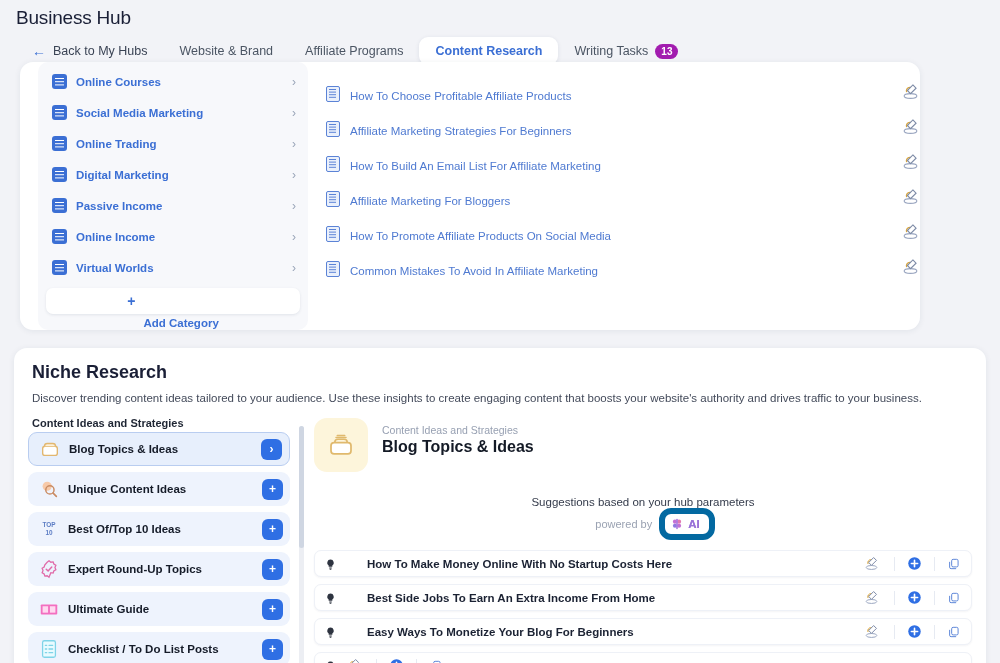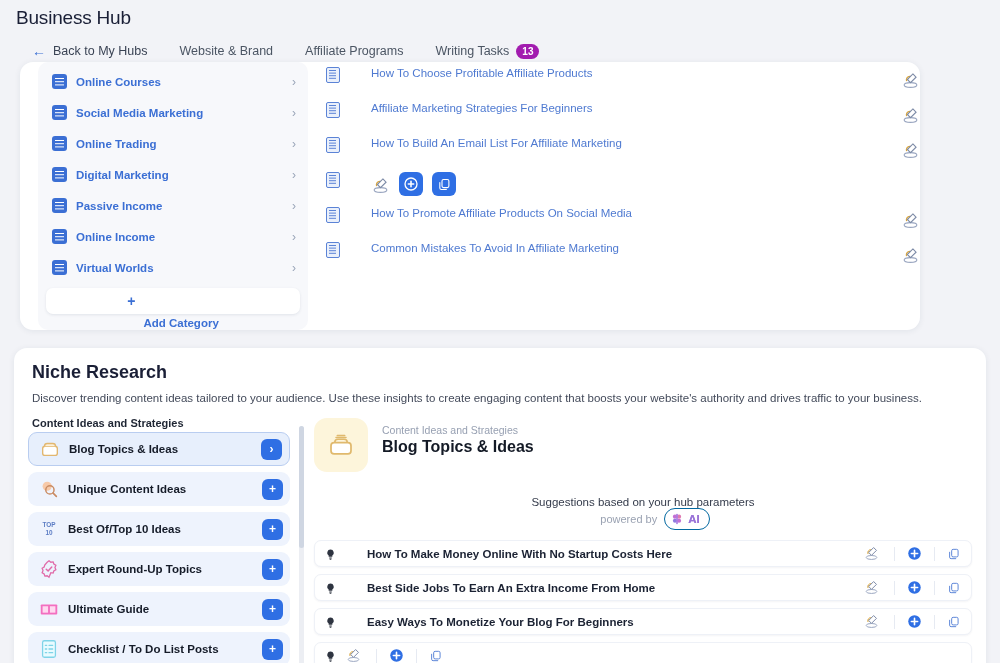--- a/index.html
+++ b/index.html
@@ -63,21 +63,21 @@
   .chev { color: #9aa5b8; font-size: 12px; }
   .add-cat {
     position: absolute; left: 8px; right: 8px; bottom: 16px; height: 26px;
     background: #fff; border-radius: 7px; display: flex; align-items: center;
     justify-content: center; gap: 8px; box-shadow: 0 1px 3px rgba(30,45,80,.10);
   }
   .add-cat .plus { color: #3b6fd4; font-size: 14px; font-weight: bold; }
   .add-cat .txt { color: #3b6fd4; font-size: 11.5px; font-weight: bold; margin-top: 43px; }
 
   .topic-list { position: absolute; left: 306px; top: 5px; width: 660px; }
-  .topic-row { display: flex; align-items: flex-start; height: 35px; gap: 21px; }
+  .topic-row { display: flex; align-items: flex-end; height: 35px; }
   .doc-icon {
     width: 14px; height: 16px; flex: 0 0 auto; margin-right: 10px;
     border: 1.4px solid #5b83d6; border-radius: 2px; background: #eaf0fb;
     position: relative;
   }
   .doc-icon::before {
     content: ""; position: absolute; left: 2.2px; top: 2.2px;
     width: 7px; height: 1.2px; background: #5b83d6;
     box-shadow: 0 2.6px 0 #5b83d6, 0 5.2px 0 #5b83d6, 0 7.8px 0 #5b83d6;
   }
@@ -132,21 +132,21 @@
   .sugg-bar {
     display: flex; align-items: center; justify-content: space-between;
     margin-top: 24px;
     flex-direction: column;
   }
   .sugg-label { font-size: 11.5px; color: #343b4b; }
   .powered { display: flex; align-items: center; gap: 7px; }
   .powered-txt { font-size: 11px; color: #9aa2b2; padding-left: 24px; }
   .ai-pill {
     display: flex; align-items: center; gap: 4px; padding: 3px 9px 3px 5px;
-    border: 1px solid #0369a1; border-radius: 12px; background: #fff;
+    border: 6px solid #0369a1; border-radius: 12px; background: #fff;
   }
   .ai-pill .ai-txt {
     font-size: 11.5px; font-weight: bold;
     background: linear-gradient(90deg,#8a6fe0,#b06fd0);
     -webkit-background-clip: text; background-clip: text; color: #9a74d8;
   }
 
   .sugg-list { margin-top: 10px; }
   .sugg-row {
     display: flex; align-items: center; height: 27px; margin-bottom: 7px;
@@ -170,20 +170,23 @@
   <div class="tabbar">
     <div class="tab back">
       <span class="arrow-left">←</span>
       <span>Back to My Hubs</span>
     </div>
     <div class="tab">
       <span>Website &amp; Brand</span>
     </div>
     <div class="tab">
       <span>Affiliate Programs</span>
+    </div>
+    <div class="tab active">
+      <span>Content Research</span>
     </div>
     <div class="tab">
       <span>Writing Tasks</span>
       <span class="badge">13</span>
     </div>
   </div>
 
   <div class="card" id="card-research">
 
     <div class="cat-panel">
@@ -303,20 +306,21 @@
             <svg viewBox="0 0 24 24" width="15" height="15">
                 <rect x="8" y="4" width="11" height="13" rx="2.5" fill="none" stroke="#fff" stroke-width="1.8"></rect>
                 <path d="M15 20H7a2.5 2.5 0 0 1-2.5-2.5V9" fill="none" stroke="#fff" stroke-width="1.8" stroke-linecap="round"></path>
               </svg>
           </span>
         </span>
       </div>
 
       <div class="topic-row">
         <span class="doc-icon"></span>
+        <span class="topic-title">Affiliate Marketing For Bloggers</span>
         <span class="row-actions">
           <span class="ico-write">
             <svg viewBox="0 0 24 24" width="19" height="19">
                 <ellipse cx="12" cy="19" rx="8" ry="3" fill="none" stroke="#9aa6c0" stroke-width="1.4"></ellipse>
                 <path d="M7 14c-1-3 1-6 4-6s4 2 3 4" fill="#fdf0d2" stroke="#d8a33a" stroke-width="1.4"></path>
                 <path d="M15 5l4 4-7 7-4-4z" fill="#ffffff" stroke="#7c8aa6" stroke-width="1.4"></path>
               </svg>
           </span>
           <span class="btn-sq">
             <svg viewBox="0 0 24 24" width="16" height="16">

